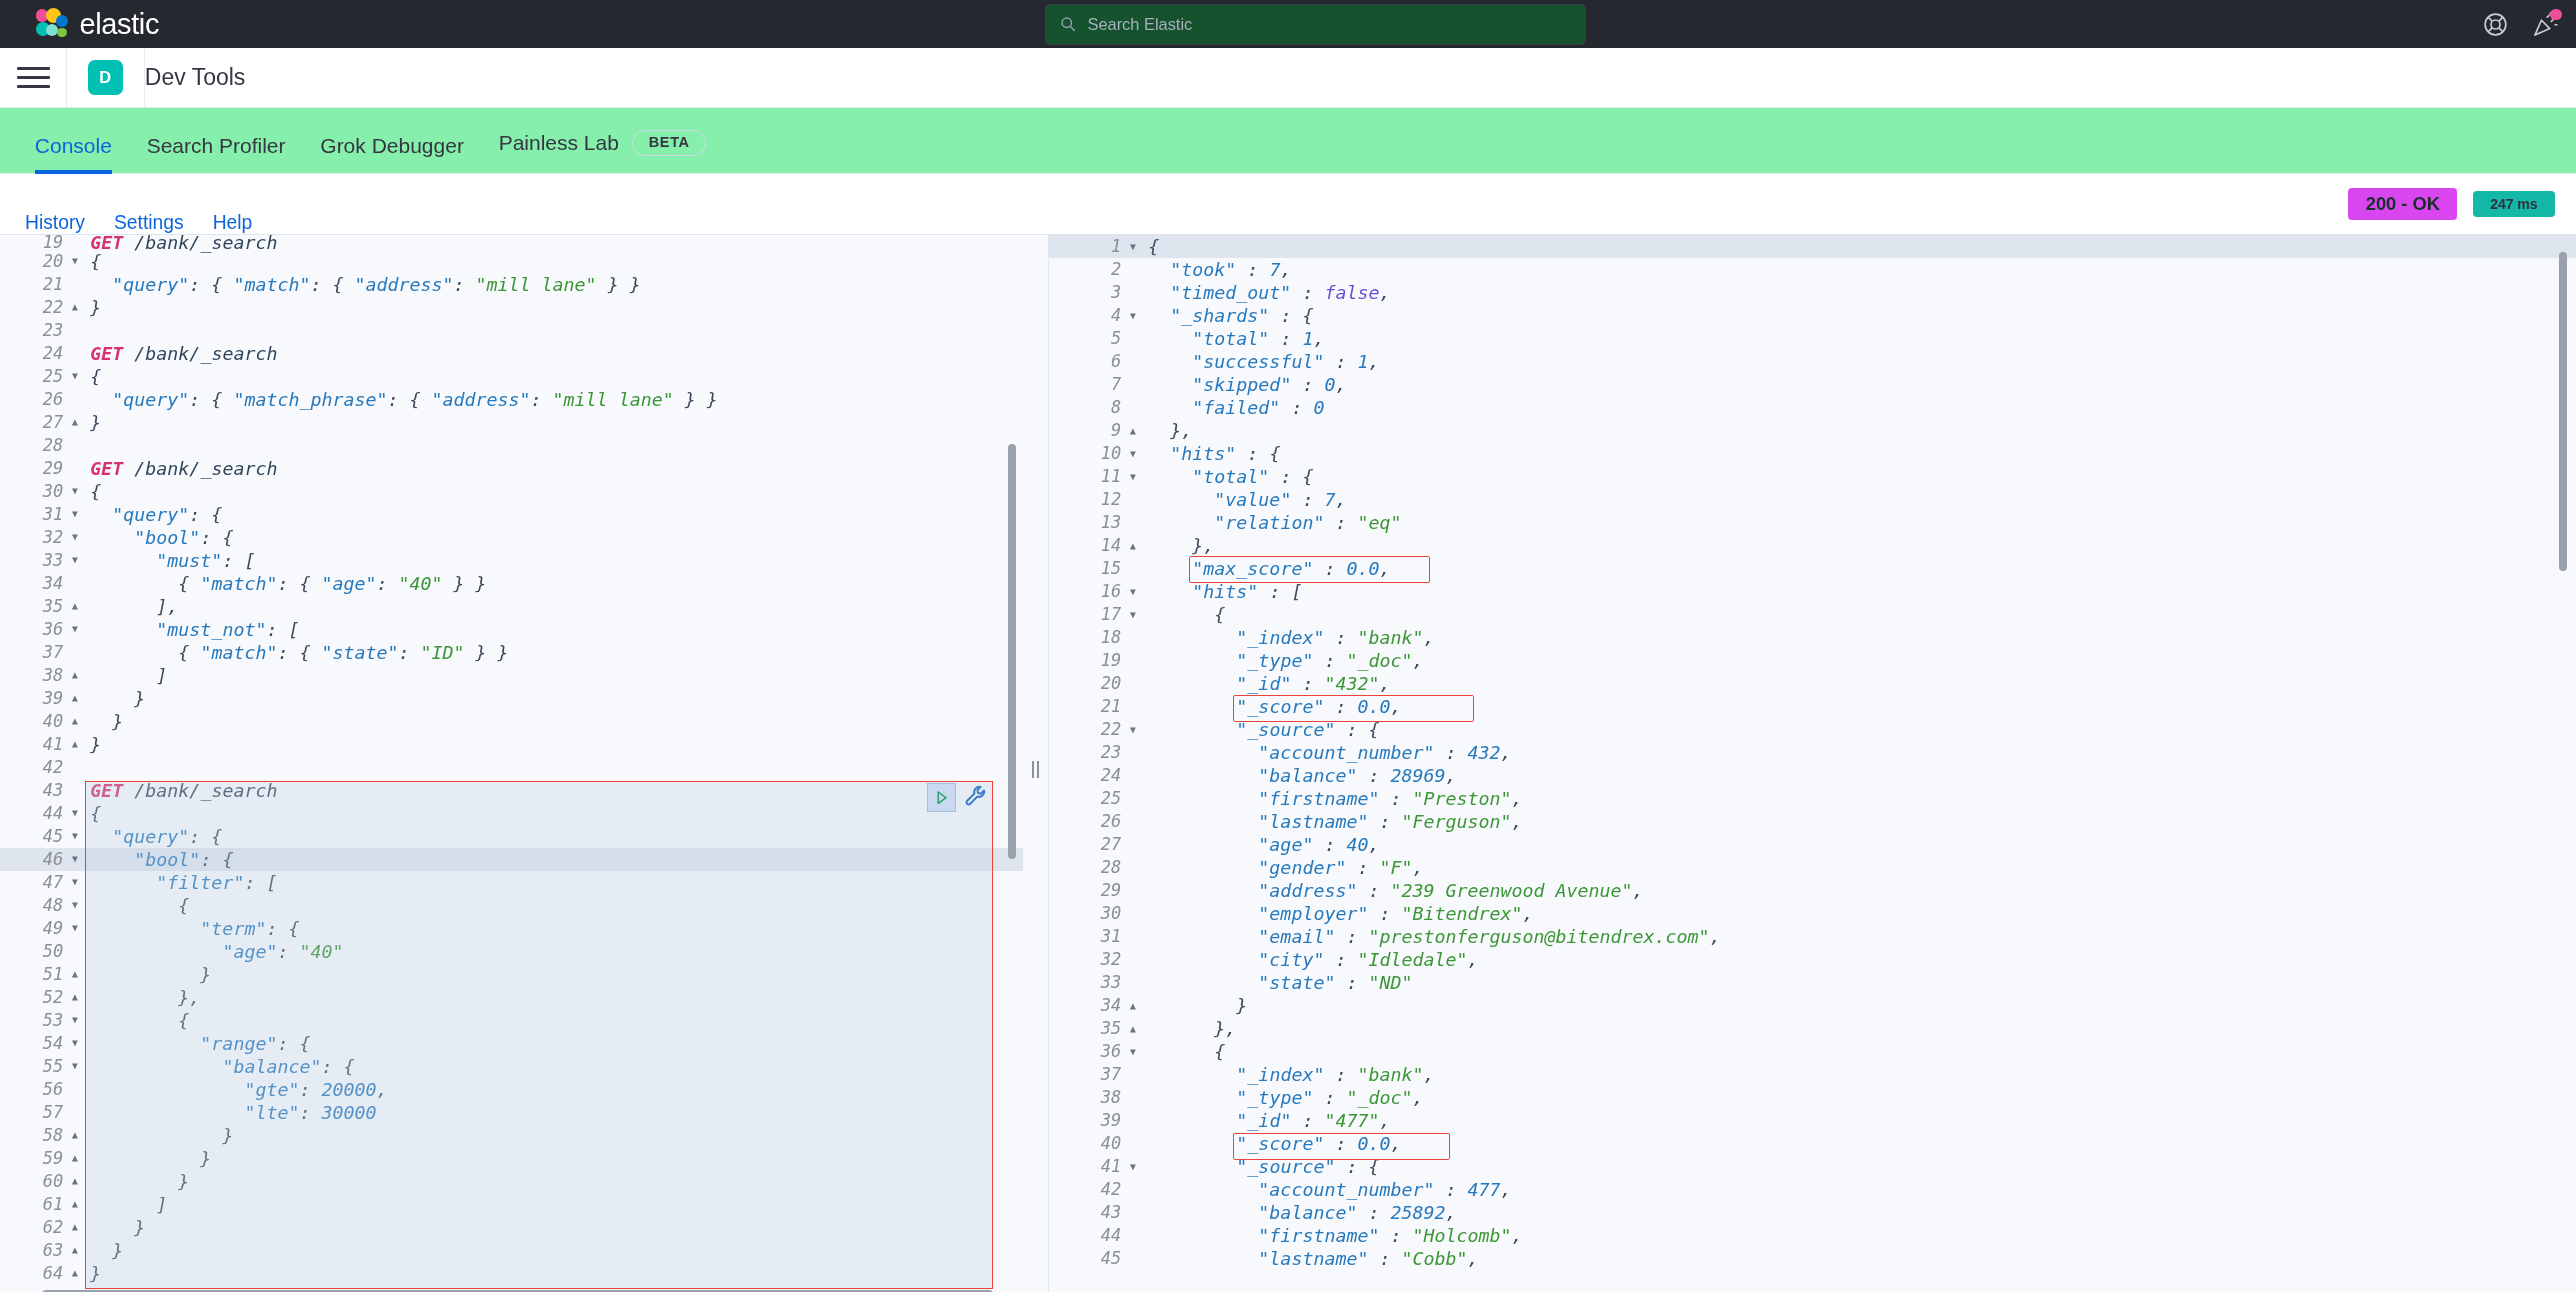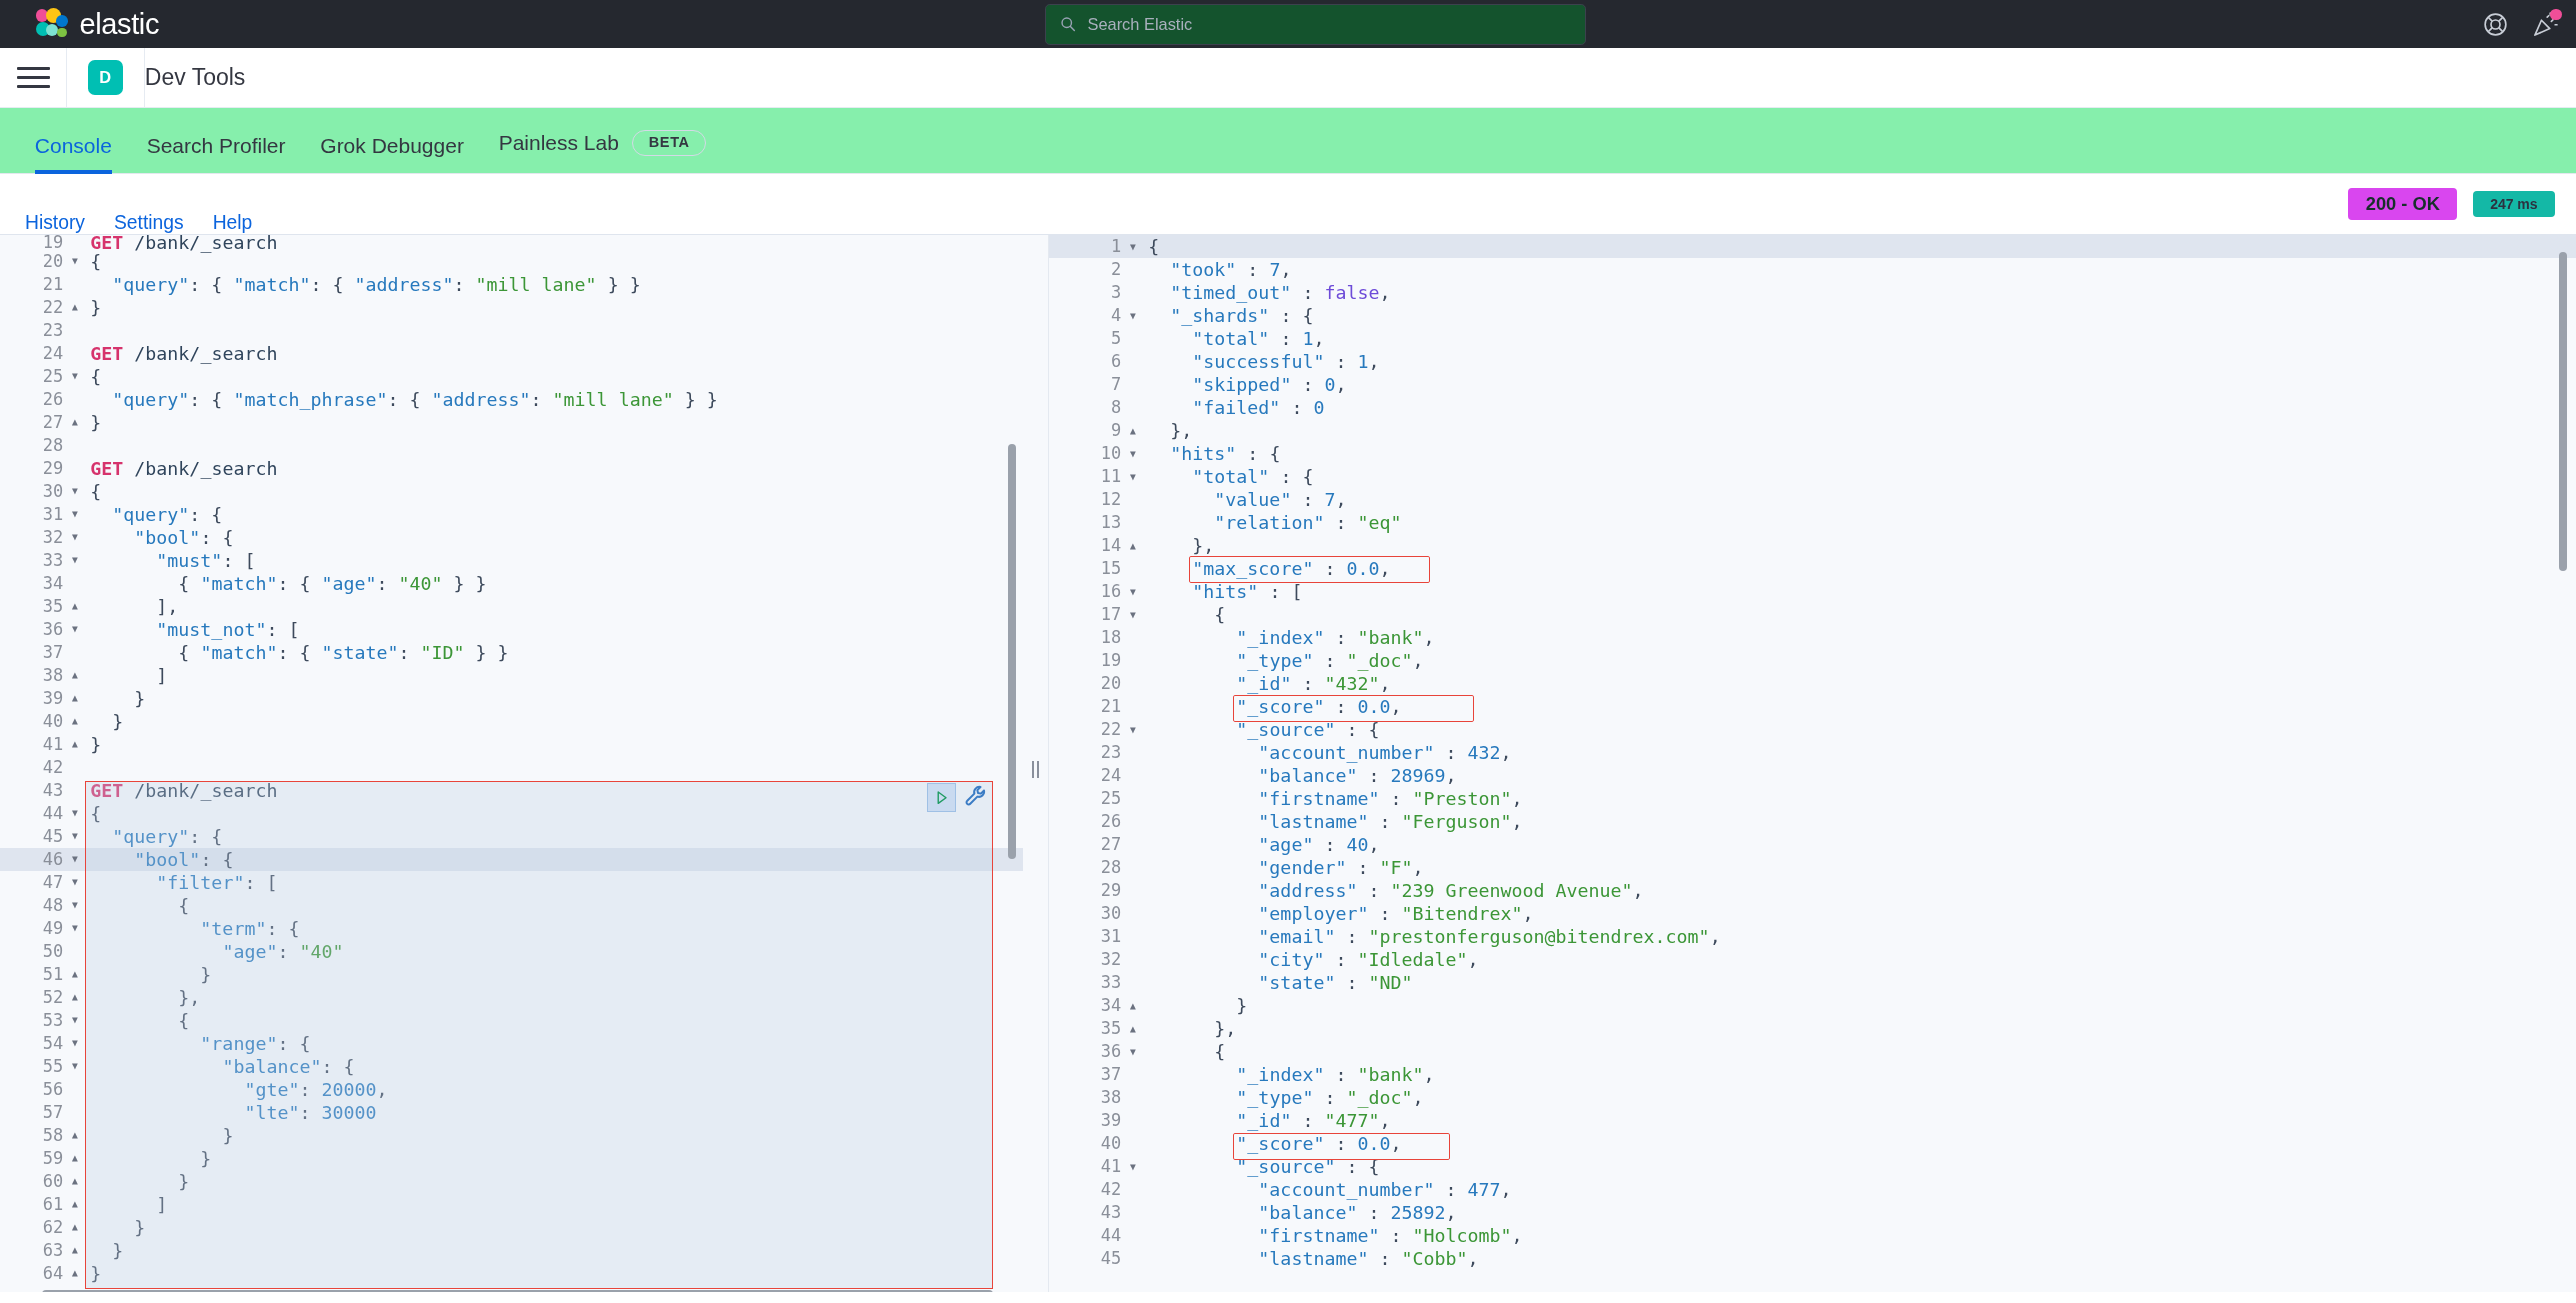--- a/index.html
+++ b/index.html
@@ -124,20 +124,21 @@
     padding: 4.8px 17.4px; border-radius: 3.9px;
   }
 
   
   .editor-area {
     position: absolute; left: 0; top: 234px;
     width: 2576px; height: 1070px;
     display: flex;
     background: #f7f9fc;
     border-top: 1px solid #dfe5ee;
+    font-style: italic;
   }
   .pane { position: relative; overflow: hidden; background: #f7f9fc; }
   .pane-left { width: 1023px; background: #f7f9fc; }
   .splitter {
     width: 25px; background: #f7f9fc;
     display: flex; align-items: center; justify-content: center;
     cursor: col-resize; flex: 0 0 auto;
   }
   .splitter-grip { display: flex; gap: 2.9px; }
   .splitter-grip i { display: block; width: 1.9px; height: 17.4px; background: #8a909c; }

